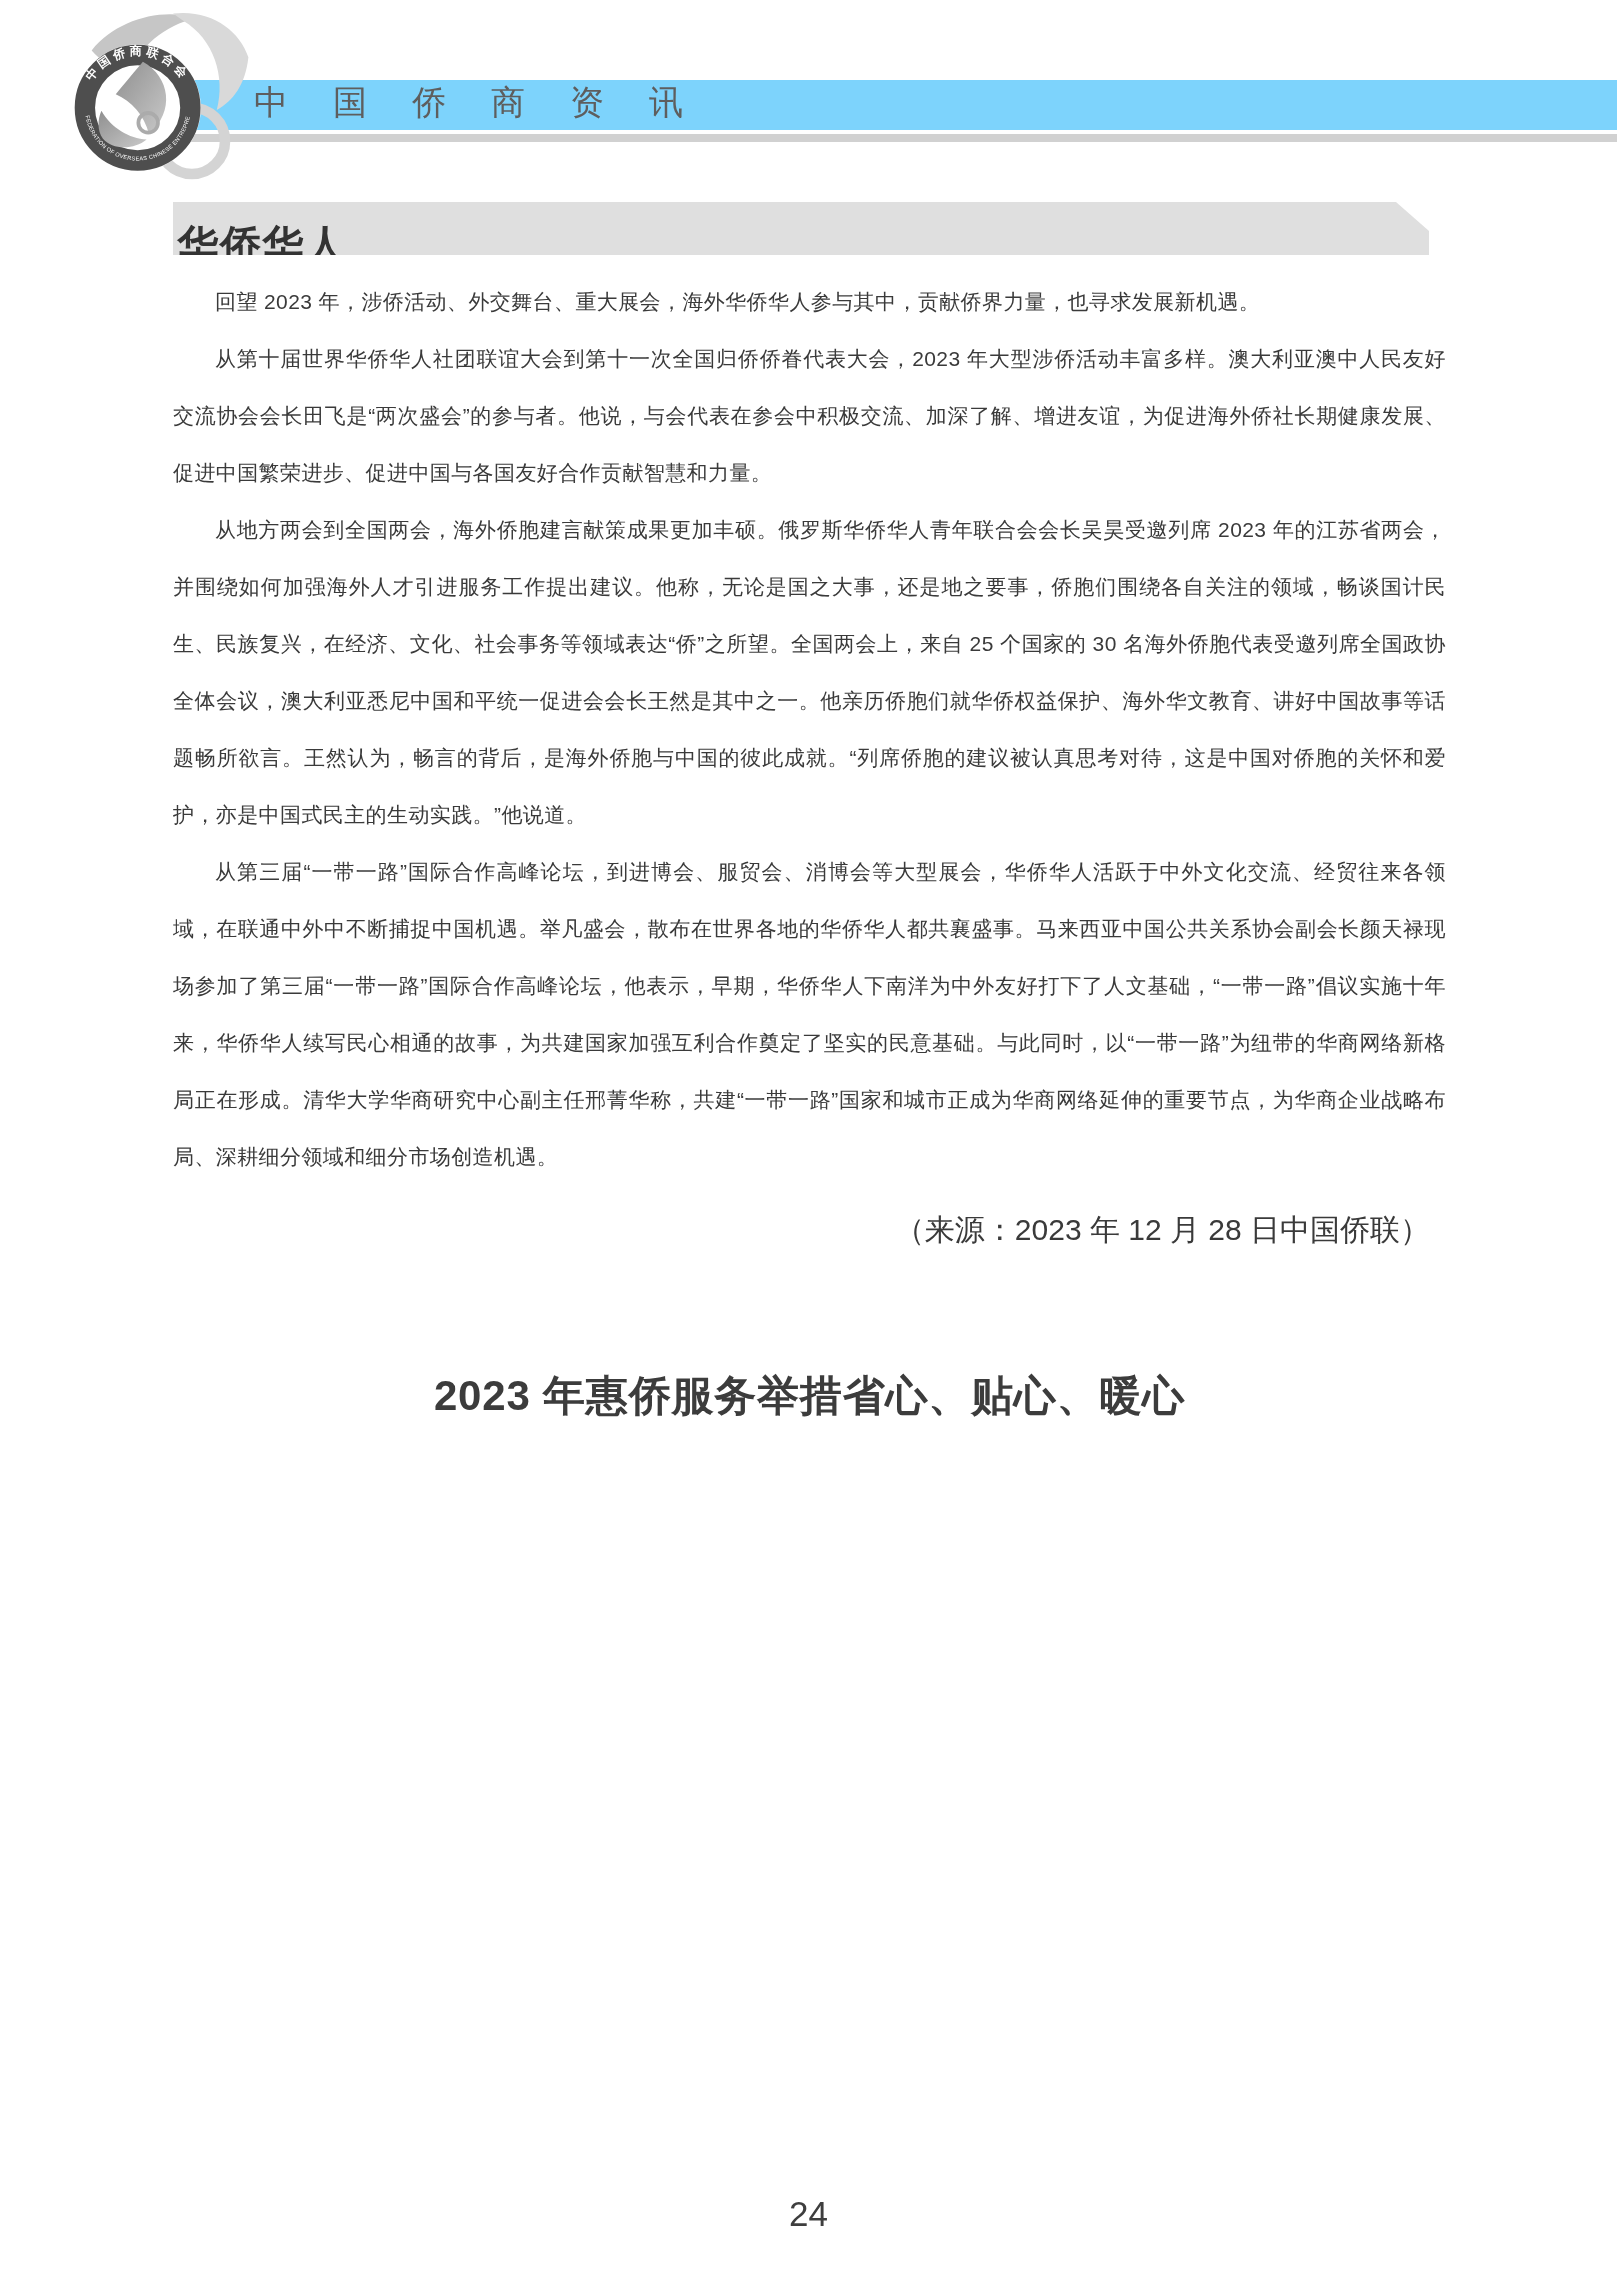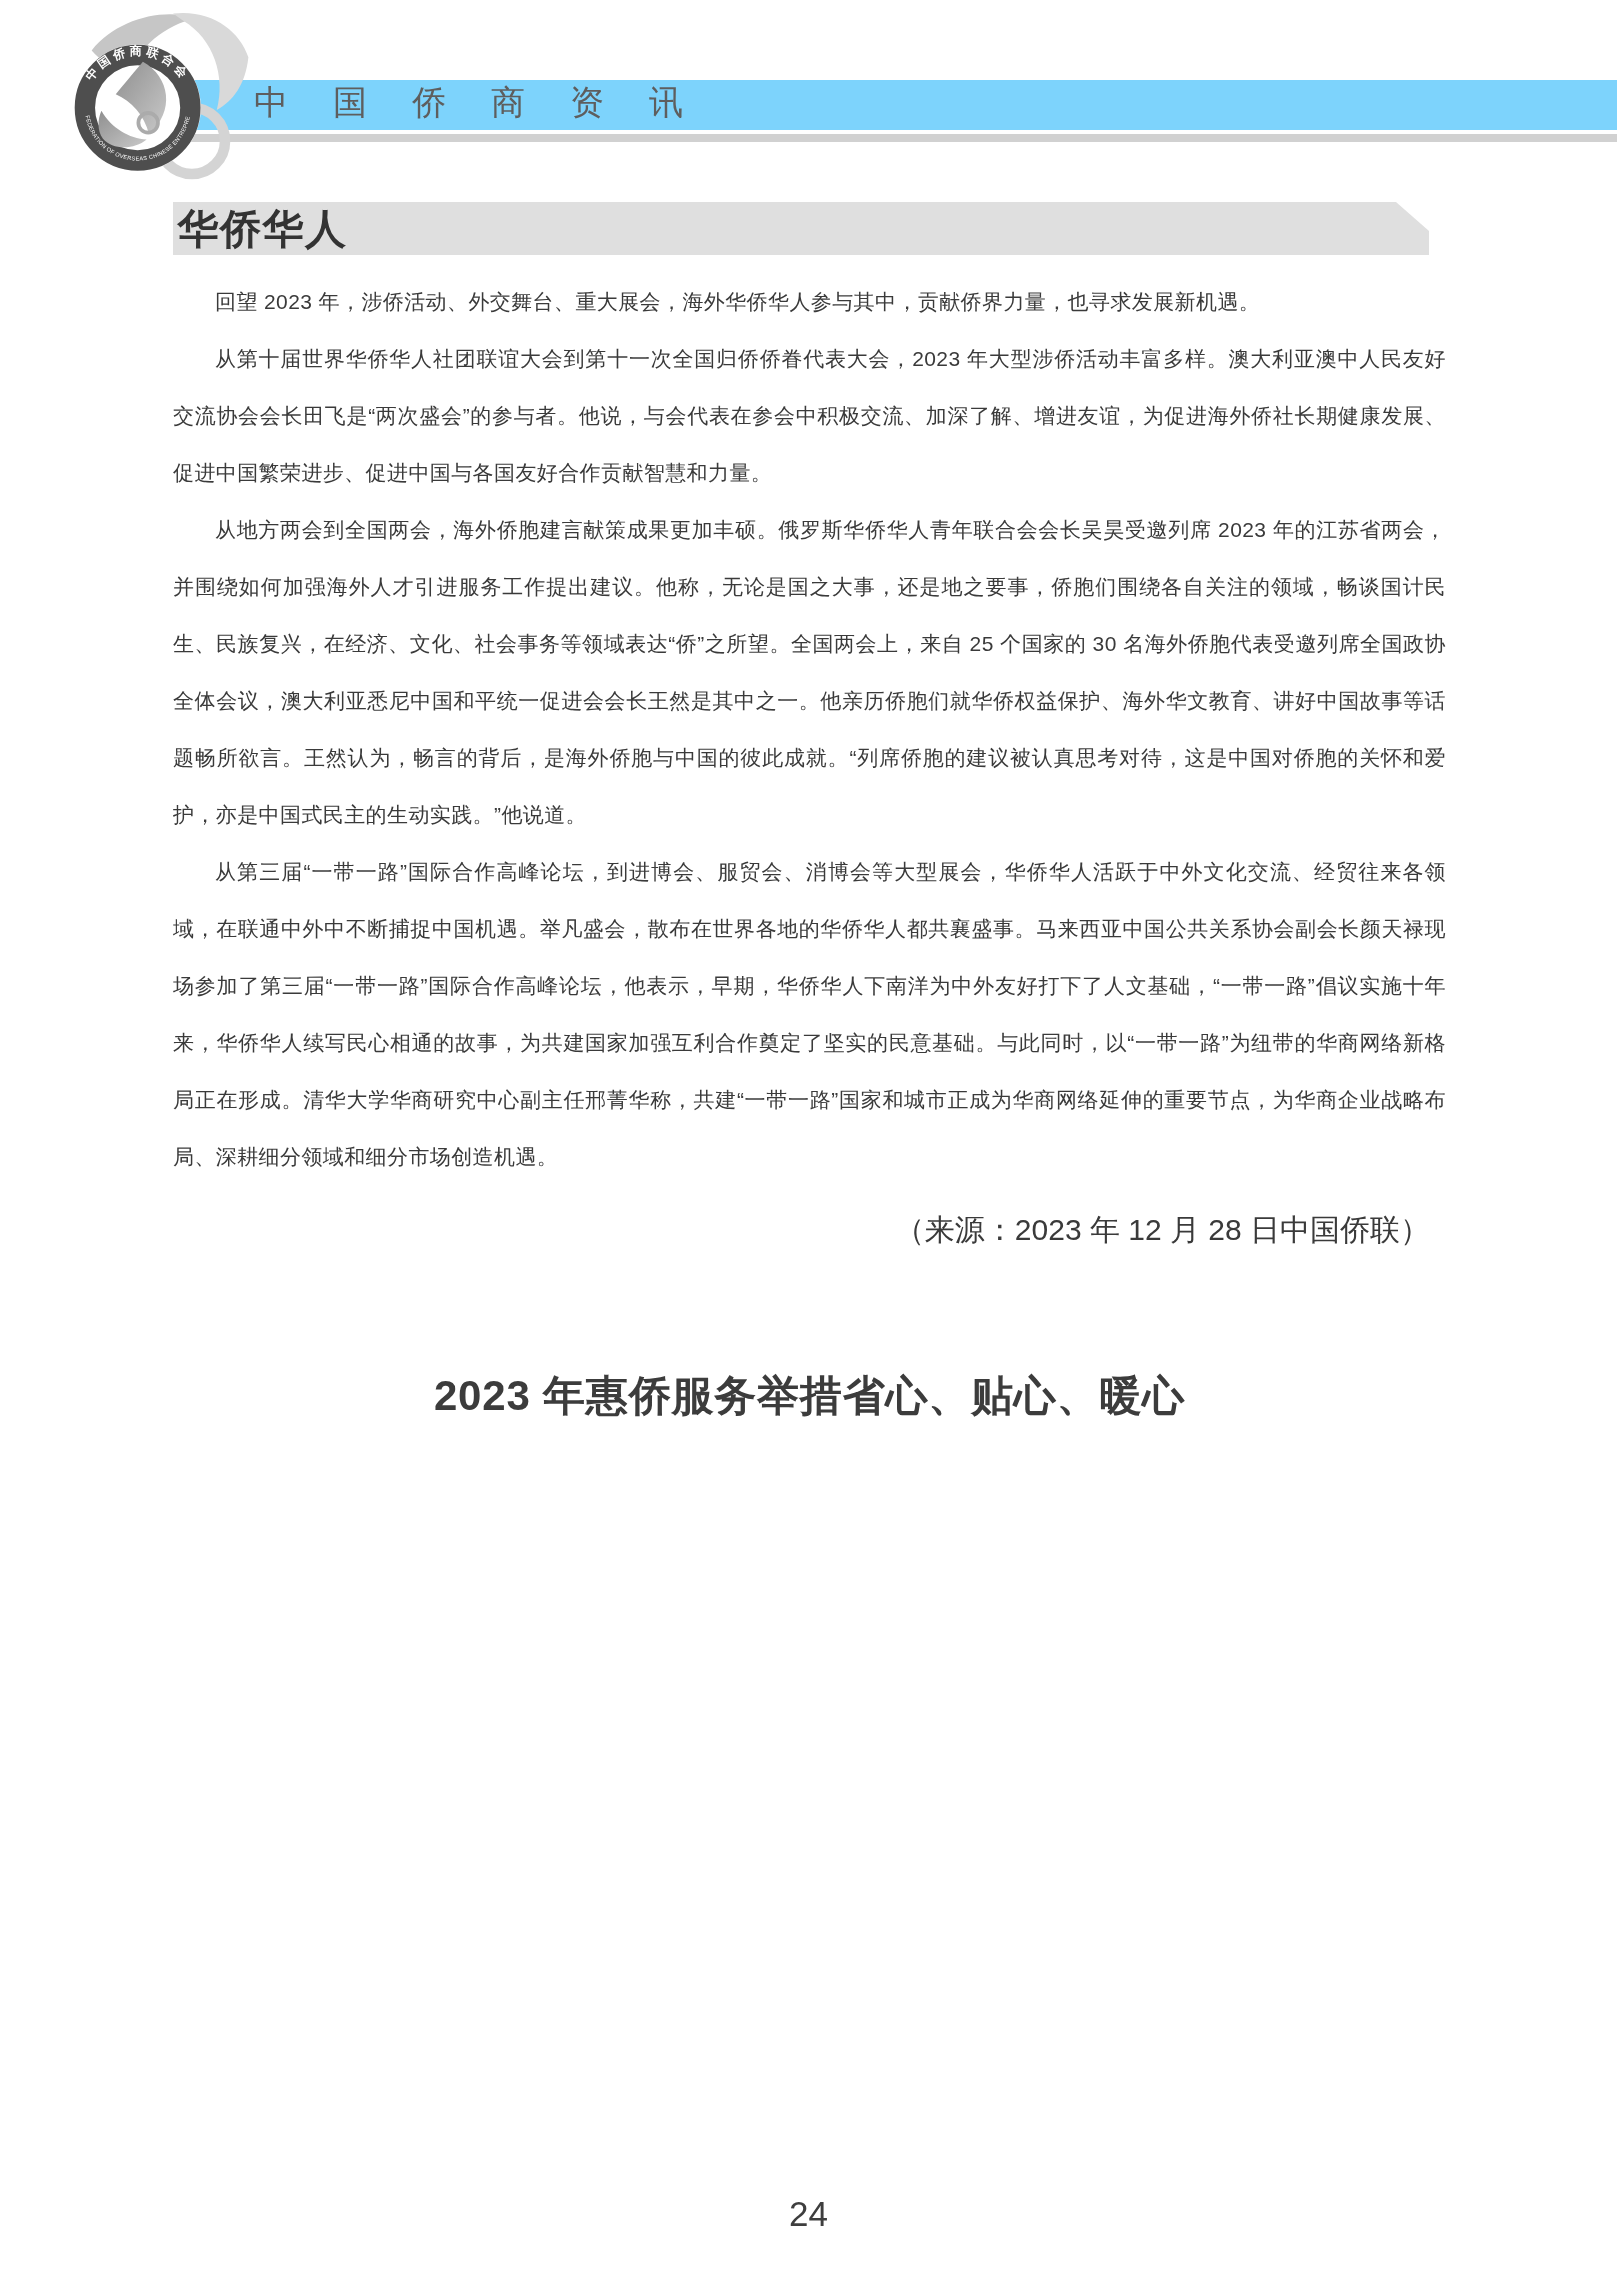--- a/index.html
+++ b/index.html
@@ -16,22 +16,23 @@
     padding-left:96px;font-size:34px;color:#5e5e5e;letter-spacing:45px;
     white-space:nowrap;
   }
   .masthead-underline{
     position:absolute;left:183px;right:0;top:134px;height:8.3px;background:#d1d1d1;
   }
   .logo{position:absolute;left:60px;top:9px;width:211px;height:205px;}
   
   .content{position:absolute;left:173px;top:202px;width:1273px;}
   .section-bar{
-    width:1256px;height:71px;background:#dfdfdf;display:flex;align-items:flex-start;
+    width:1256px;height:71px;background:#dfdfdf;display:flex;align-items:flex-end;
     clip-path:polygon(0 0,1223px 0,1256px 29px,1256px 53px,0 53px);
+    text-decoration:underline;
   }
   .section-title{
     font-family:"Liberation Serif",serif;font-weight:bold;font-size:41px;
     color:#333333;padding-left:4.5px;letter-spacing:1.5px;
   }
   .article-title{
     font-size:42px;font-weight:bold;color:#3c3c3c;text-align:center;
     margin:75px 0 53px 0;line-height:1.2;letter-spacing:0.8px;
   }
   .article-title.second{margin:113px 0 41px 0;}

